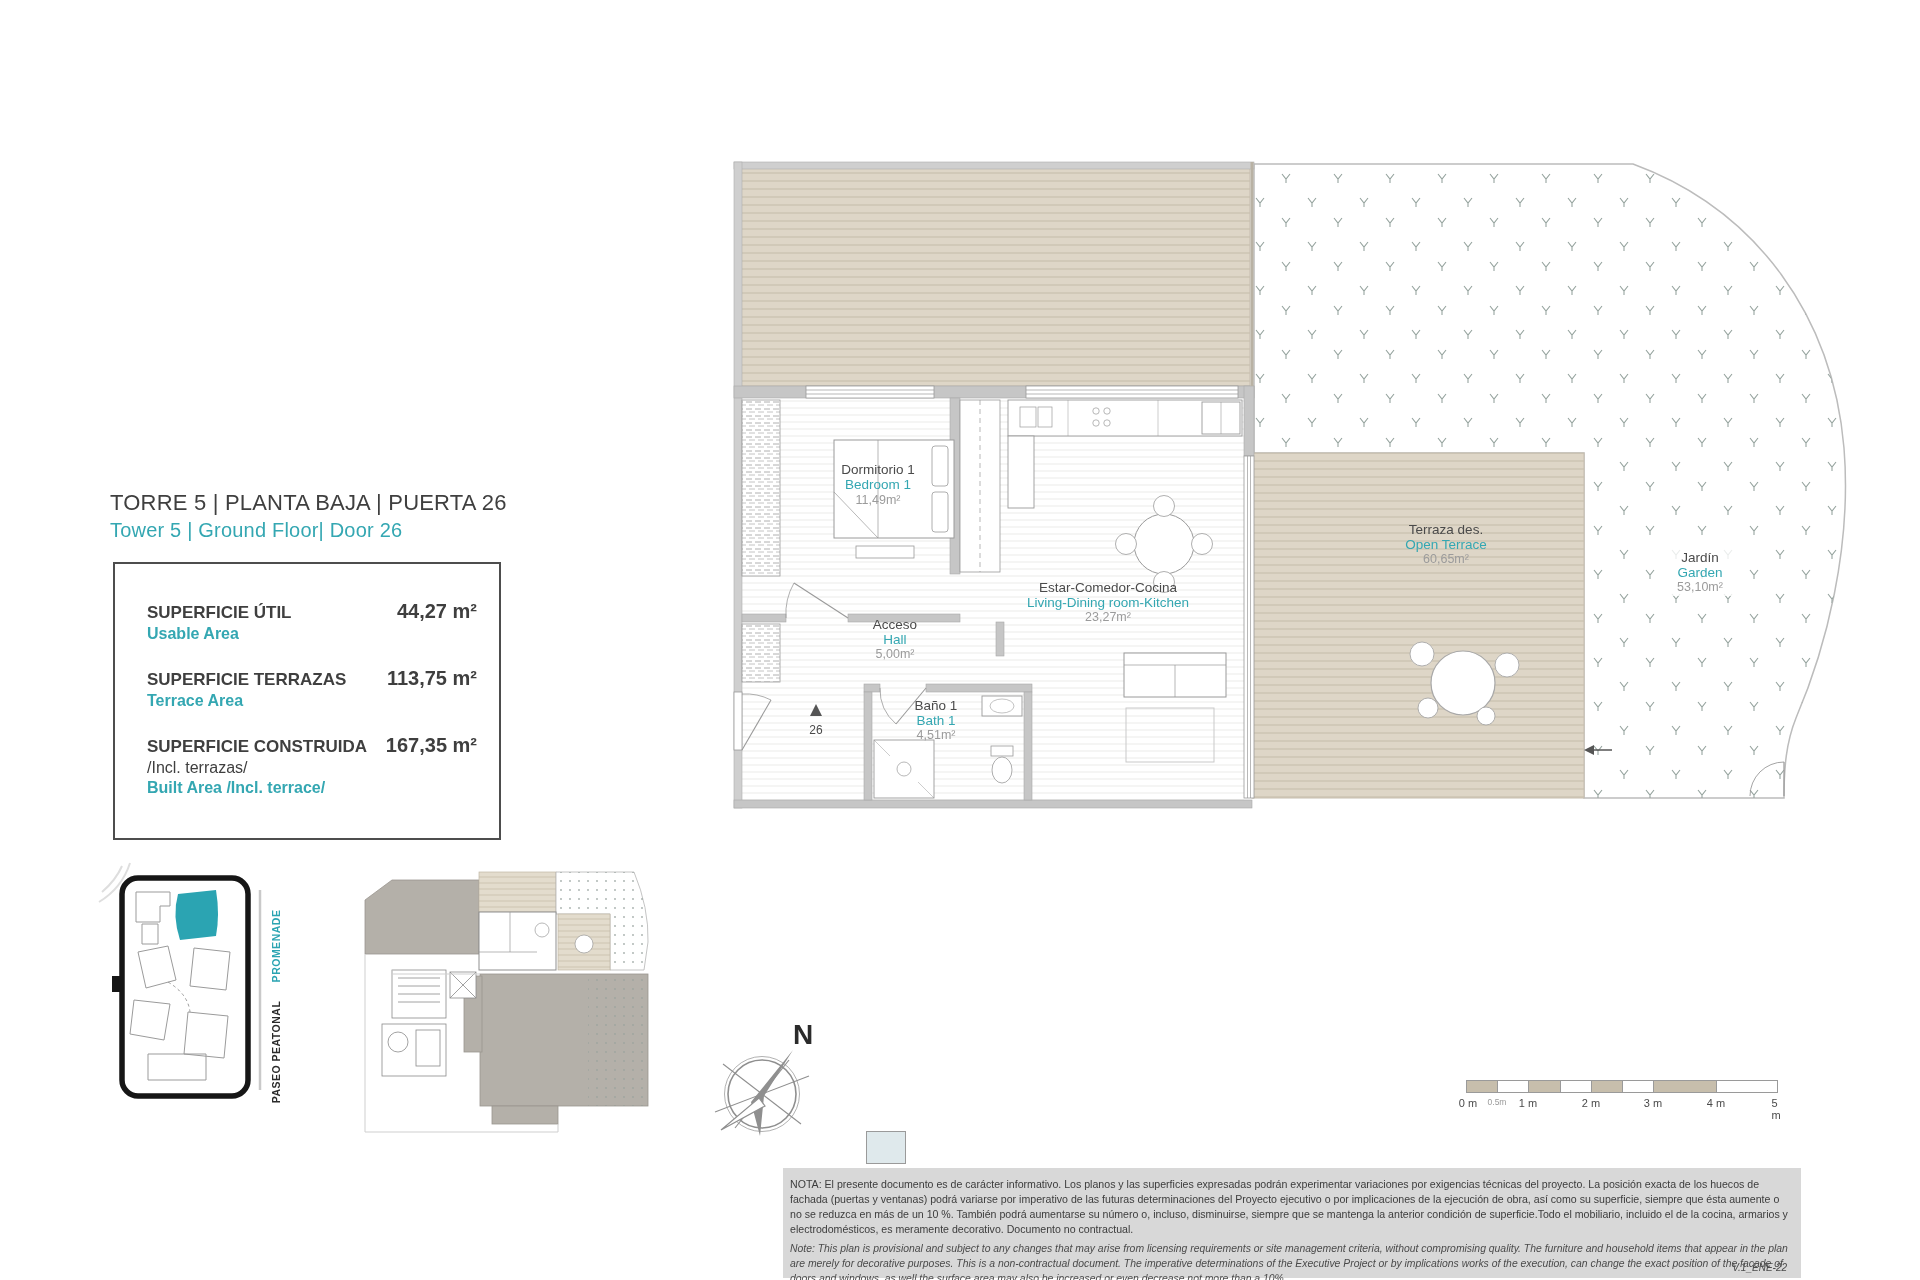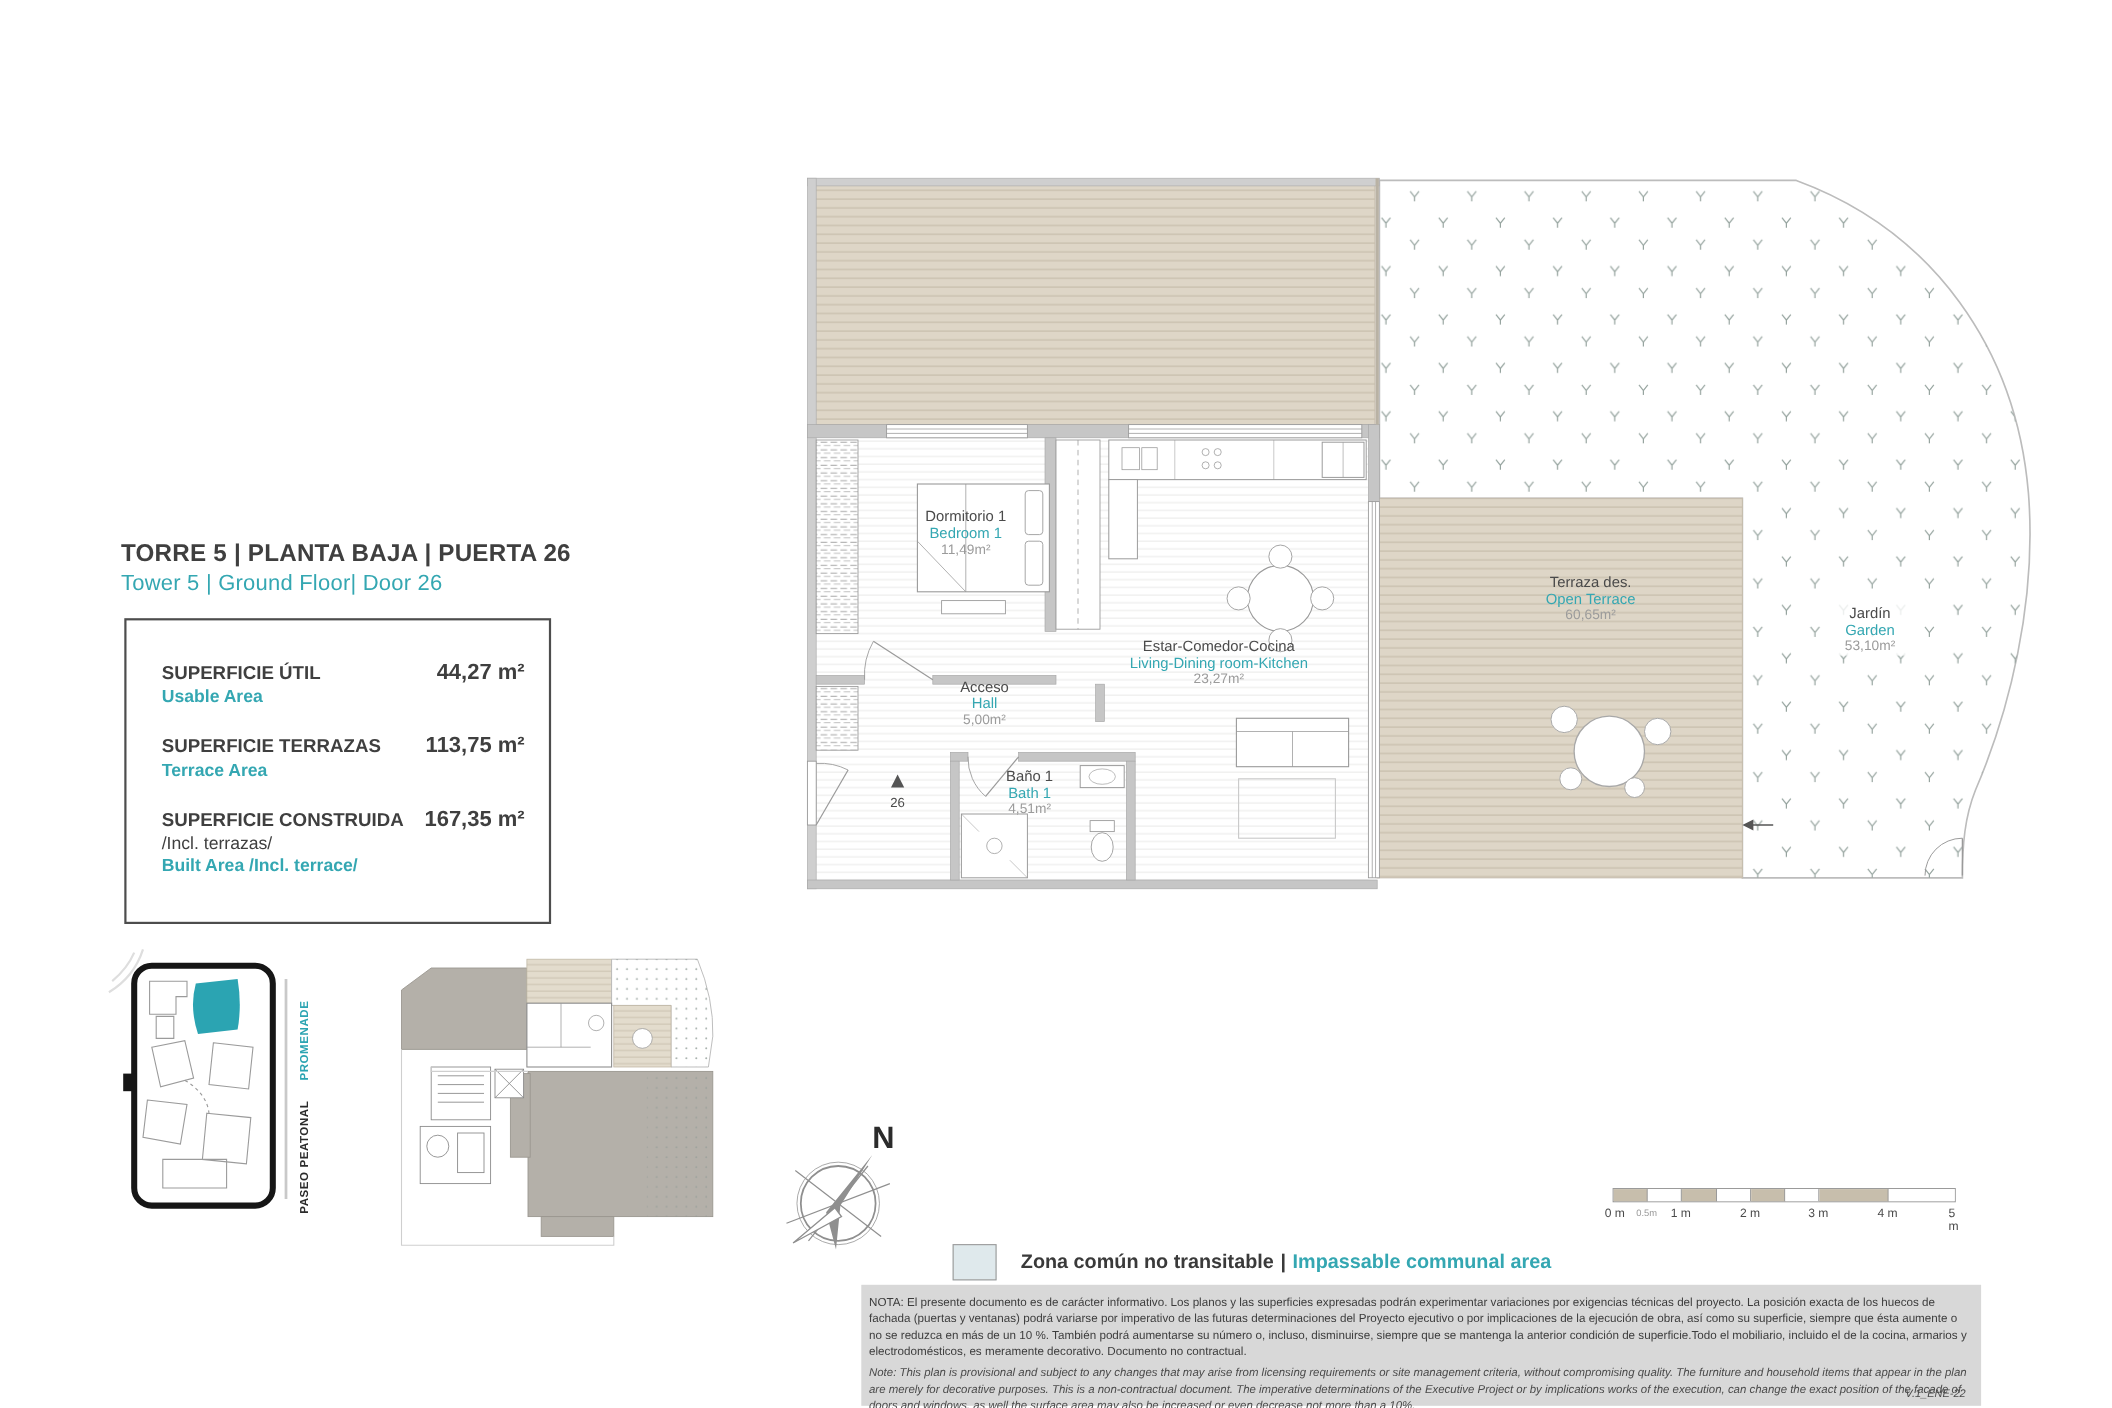--- a/index.html
+++ b/index.html
@@ -1,21 +1,21 @@
 <!DOCTYPE html>
 <html><head>
 <meta charset="utf-8">
 <style>
   html,body{margin:0;padding:0;background:#fff;}
   body{font-family:"Liberation Sans", sans-serif;}
   #page{position:relative;width:1920px;height:1280px;background:#ffffff;overflow:hidden;}
   .abs{position:absolute;}
 
   
-  #title-es{left:110px;top:490px;font-size:22px;font-weight:700;color:#3f3f3f;letter-spacing:.2px;}
+  #title-es{left:110px;top:490px;font-size:22px;font-weight:400;color:#3f3f3f;letter-spacing:.2px;}
   #title-en{left:110px;top:519px;font-size:20px;font-weight:400;color:#34a7b2;letter-spacing:.2px;}
 
   
   #summary-box{left:113px;top:562px;width:388px;height:278px;border:2px solid #4d4d4d;background:#fff;box-sizing:border-box;padding:36px 22px 0 32px;}
   .sum-row{margin-bottom:24px;}
   .sum-line{display:flex;justify-content:space-between;align-items:baseline;gap:12px;}
   .sum-es{font-size:17px;font-weight:700;color:#3f3f3f;}
   .sum-val{font-size:20px;font-weight:700;color:#3f3f3f;}
   .sum-es2{font-size:16px;color:#3f3f3f;margin-top:2px;}
   .sum-en{font-size:16px;font-weight:700;color:#34a7b2;margin-top:2px;}
@@ -338,23 +338,20 @@
       <g>
         <rect x="938" y="400" width="68" height="48" fill="#ffffff" opacity="0.8"></rect>
         <text x="972" y="414" class="r-es">Jardín</text>
         <text x="972" y="429" class="r-en">Garden</text>
         <text x="972" y="443" class="r-area">53,10m²</text>
       </g>
     </g>
   </svg>
 
   <div class="abs" id="legend-swatch"></div>
-  <div class="abs" id="legend-text">
-    <span>Zona común no transitable</span><span class="sep">|</span><span class="en">Impassable communal area</span>
-  </div>
 
   <div class="abs" id="scalebar">
     <div class="bar">
       <div class="seg tan" style="width:31.2px"></div>
       <div class="seg wht" style="width:31.2px"></div>
       <div class="seg tan" style="width:31.2px"></div>
       <div class="seg wht" style="width:31.2px"></div>
       <div class="seg tan" style="width:31.2px"></div>
       <div class="seg wht" style="width:31.2px"></div>
       <div class="seg tan" style="width:62.4px"></div>

